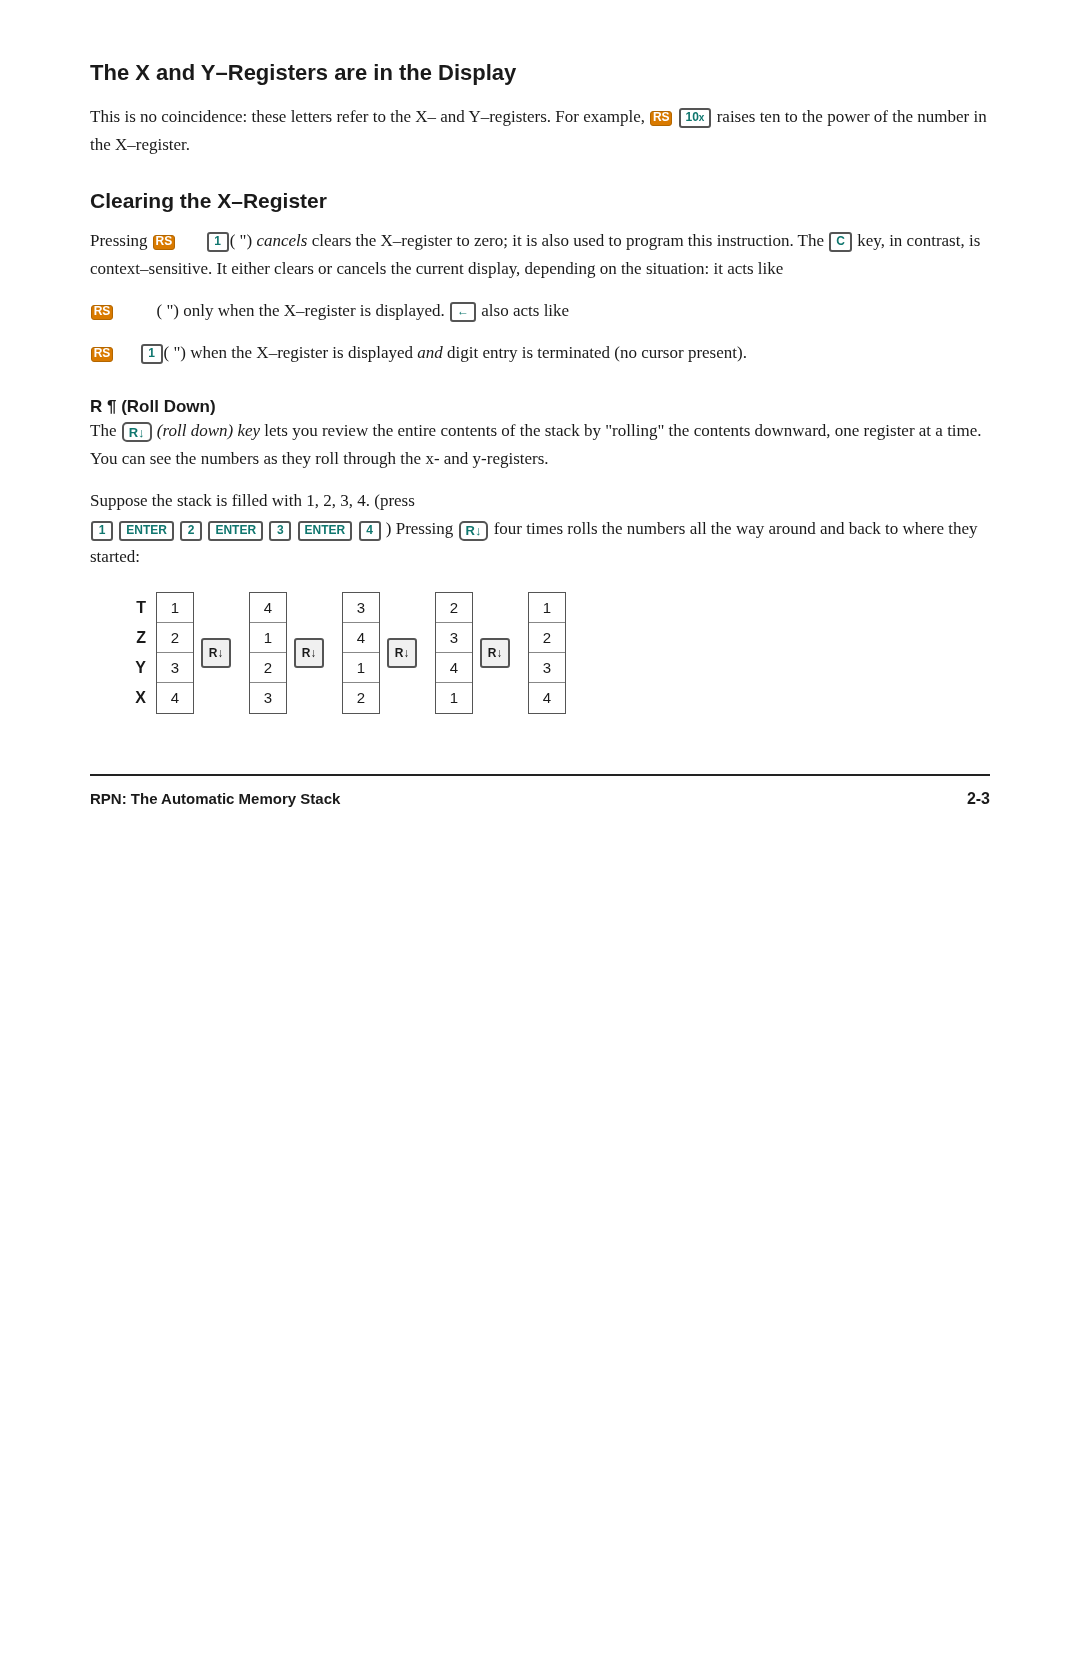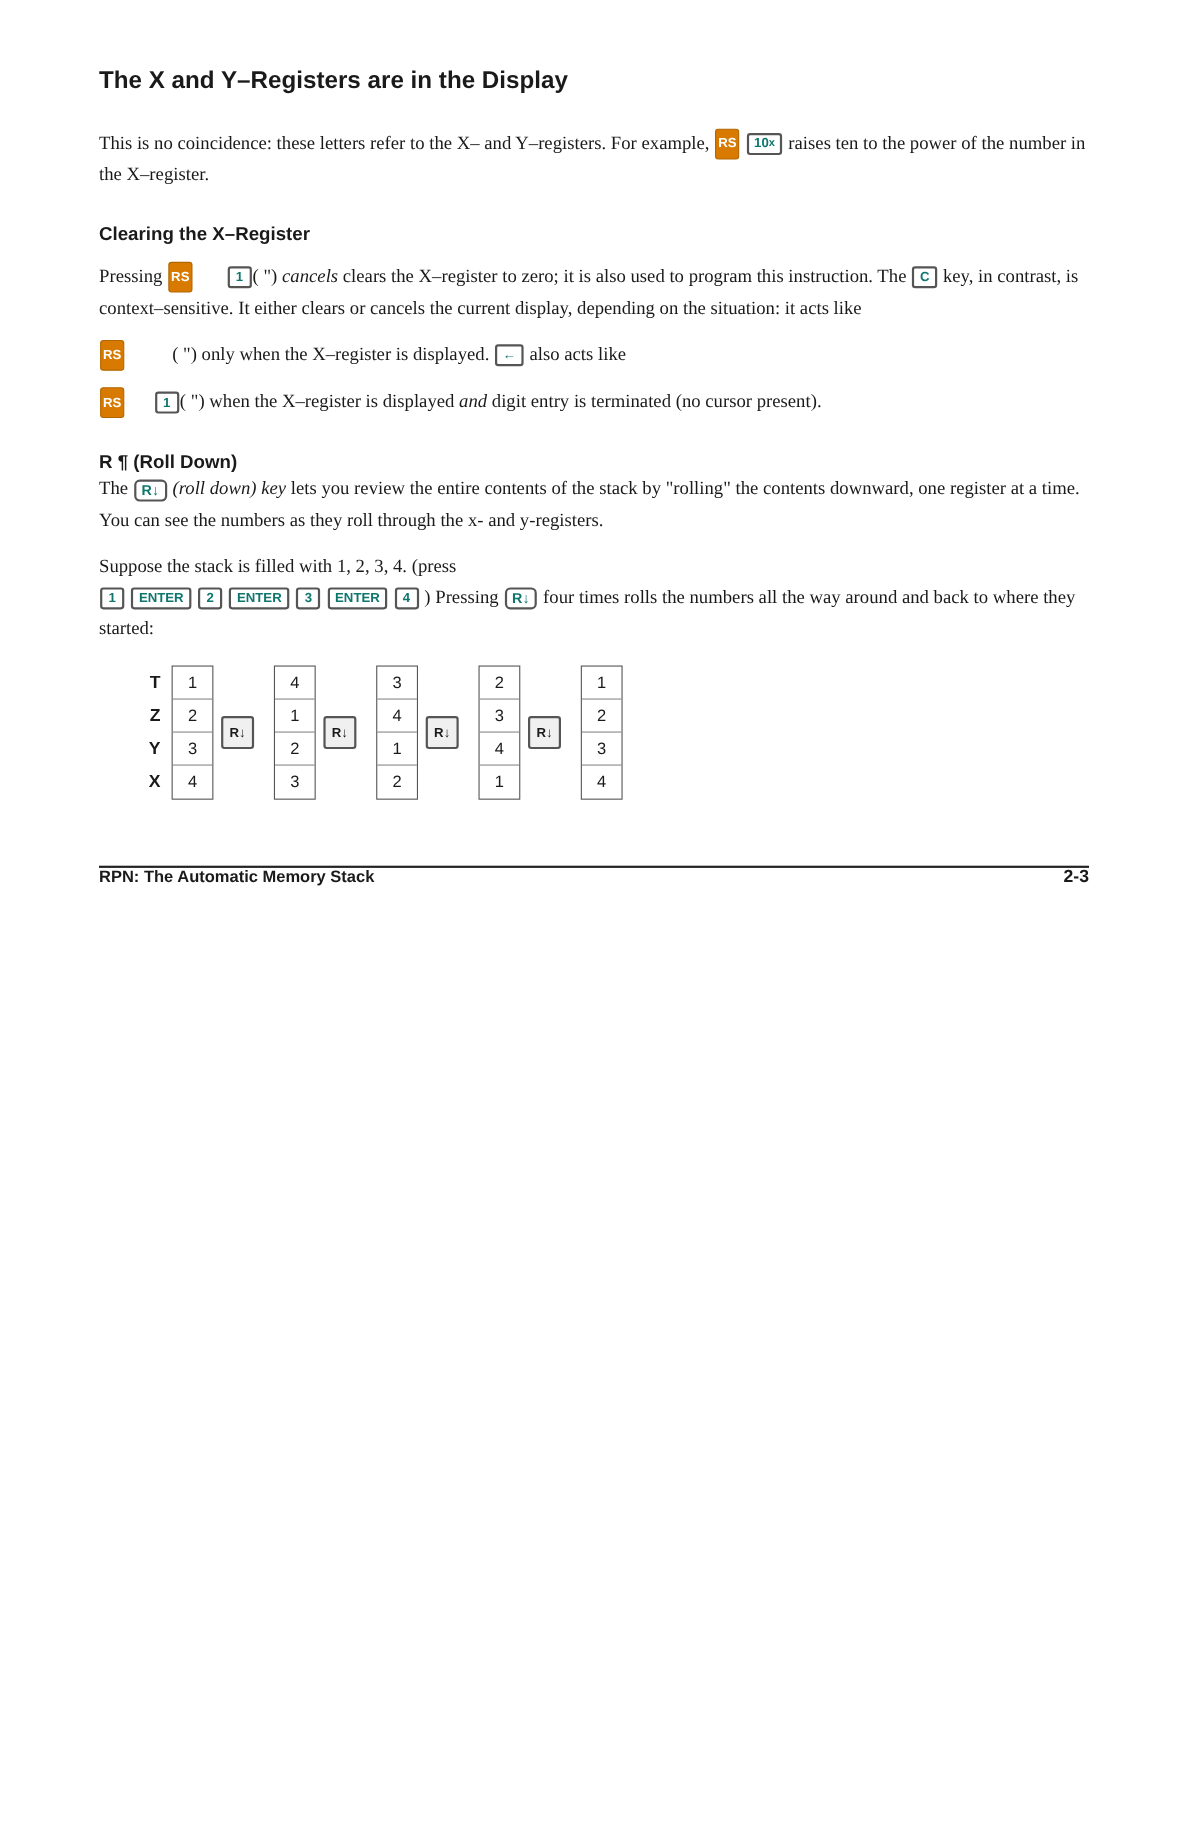--- a/index.html
+++ b/index.html
@@ -10,25 +10,25 @@
       color: #1a1a1a;
       width: 1080px;
       min-height: 1673px;
       padding: 60px 90px 80px 90px;
     }
 
     h2 {
       font-size: 22px;
       font-weight: bold;
       font-family: Arial, Helvetica, sans-serif;
-      margin-bottom: 30px;
+      margin-bottom: 17px;
     }
 
     h3 {
-      font-size: 17px;
+      font-size: 21px;
       font-weight: bold;
       font-family: Arial, Helvetica, sans-serif;
       margin-bottom: 14px;
     }
 
     h4 {
       font-size: 17px;
       font-weight: bold;
       font-family: Arial, Helvetica, sans-serif;
     }
@@ -62,21 +62,21 @@
       position: relative;
     }
 
     .key-orange {
       background: #d97a00;
       color: #fff;
       border-color: #b36600;
       font-size: 12px;
       font-weight: bold;
       width: 22px;
-      height: 28px;
+      height: 15px;
     }
 
     .key-sq {
       border: 2px solid #555;
       background: #fff;
       font-size: 12px;
     }
 
     .key-rd {
       border: 2px solid #555;
@@ -151,20 +151,21 @@
       width: 30px;
       height: 30px;
       margin-left: 3px;
     }
 
     em { font-style: italic; }
 
     .footer-bar {
       border-top: 2px solid #222;
       margin-top: 60px;
+      padding-top: 14px;
       display: flex;
       justify-content: space-between;
       align-items: center;
     }
 
     .footer-left {
       font-size: 15px;
       font-weight: bold;
       font-family: Arial, sans-serif;
     }

